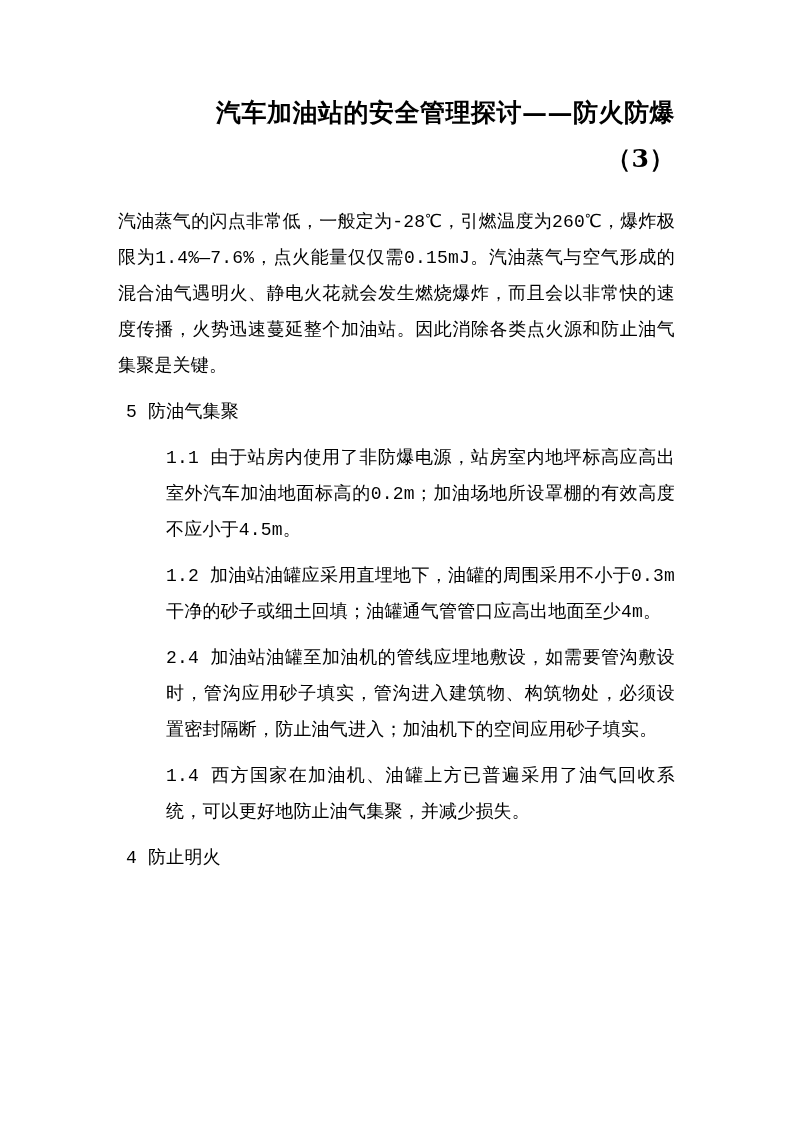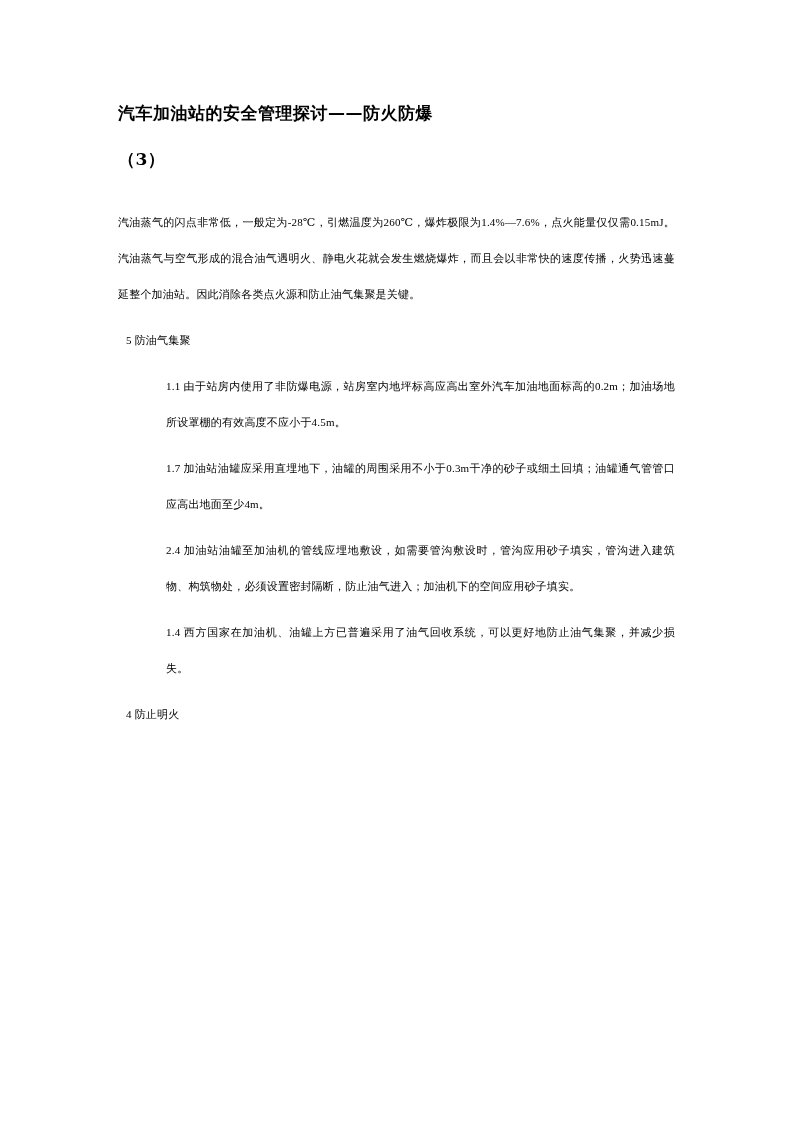--- a/index.html
+++ b/index.html
@@ -18,36 +18,37 @@
     position: relative;
     width: 793px;
     height: 1122px;
     box-sizing: border-box;
     padding: 72px 118px 40px 118px;
     background: #ffffff;
   }
   .doc-title {
     font-family: "DejaVu Serif", "Liberation Serif", serif;
     font-weight: bold;
-    font-size: 17px;
+    font-size: 25px;
     line-height: 46px;
-    text-align: left;
+    text-align: right;
     margin: 18px 0 6px 0;
     letter-spacing: 0.5px;
   }
   .body-block {
     margin-top: 22px;
   }
   p.para {
-    font-size: 11px;
+    font-size: 18px;
     line-height: 36px;
     text-align: justify;
     text-justify: inter-ideograph;
     margin: 0 0 10px 0;
     letter-spacing: 0.2px;
+    font-family: Liberation Mono, monospace;
   }
   p.para.indent {
     text-indent: 0;
     padding-left: 8px;
     margin-left: 40px;
   }
   p.para.heading-num {
     padding-left: 8px;
   }
 </style>
@@ -58,19 +59,19 @@
 
   <h1 class="doc-title">
     <span>汽车加油站的安全管理探讨——防火防爆</span><br>
     <span>（3）</span>
   </h1>
 
   <div class="body-block">
     <p class="para">汽油蒸气的闪点非常低，一般定为-28℃，引燃温度为260℃，爆炸极限为1.4%—7.6%，点火能量仅仅需0.15mJ。汽油蒸气与空气形成的混合油气遇明火、静电火花就会发生燃烧爆炸，而且会以非常快的速度传播，火势迅速蔓延整个加油站。因此消除各类点火源和防止油气集聚是关键。</p>
     <p class="para heading-num">5 防油气集聚</p>
     <p class="para indent">1.1 由于站房内使用了非防爆电源，站房室内地坪标高应高出室外汽车加油地面标高的0.2m；加油场地所设罩棚的有效高度不应小于4.5m。</p>
-    <p class="para indent">1.7 加油站油罐应采用直埋地下，油罐的周围采用不小于0.3m干净的砂子或细土回填；油罐通气管管口应高出地面至少4m。</p>
+    <p class="para indent">1.2 加油站油罐应采用直埋地下，油罐的周围采用不小于0.3m干净的砂子或细土回填；油罐通气管管口应高出地面至少4m。</p>
     <p class="para indent">2.4 加油站油罐至加油机的管线应埋地敷设，如需要管沟敷设时，管沟应用砂子填实，管沟进入建筑物、构筑物处，必须设置密封隔断，防止油气进入；加油机下的空间应用砂子填实。</p>
     <p class="para indent">1.4 西方国家在加油机、油罐上方已普遍采用了油气回收系统，可以更好地防止油气集聚，并减少损失。</p>
     <p class="para heading-num">4 防止明火</p>
   </div>
 
 </div>
 
 </body></html>

